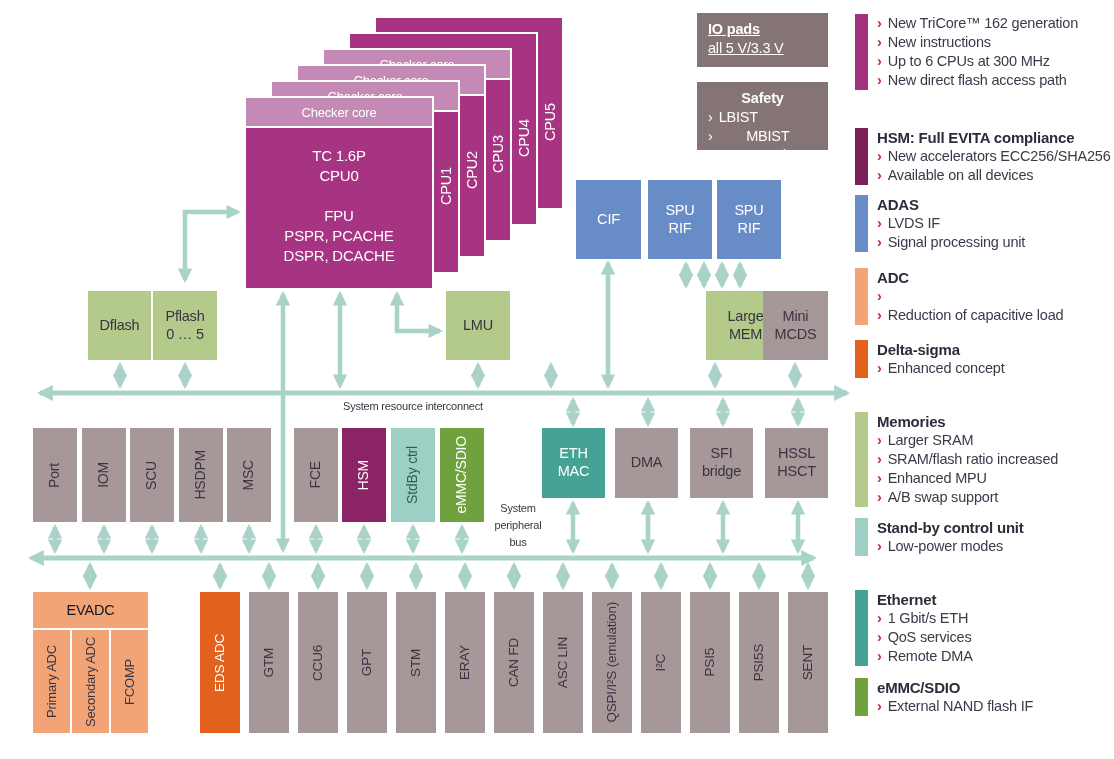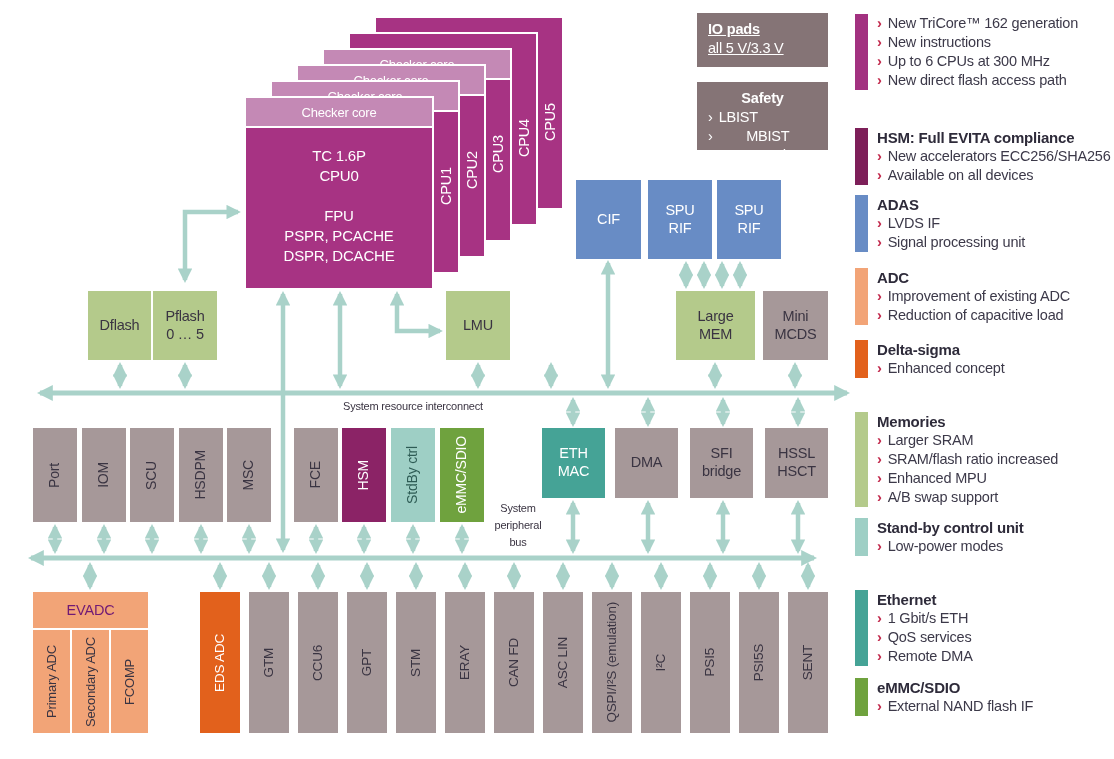--- a/index.html
+++ b/index.html
@@ -27,21 +27,21 @@
             white-space:pre-line;text-align:center;padding-top:20px;box-sizing:border-box;}
   
   .infobox{position:absolute;z-index:2;background:#857476;color:#fff;padding:7px 11px;box-sizing:border-box;font-size:14.5px;line-height:19px;}
   .infobox .ttl{font-weight:bold;}
   .irow{display:flex;}
   .irow .chev{margin-right:6px;}
   
   .buslabel{position:absolute;z-index:2;color:#3a3442;font-size:11px;text-align:center;white-space:pre-line;line-height:17px;}
   
   .evadc{position:absolute;z-index:2;display:flex;flex-direction:column;box-sizing:border-box;}
-  .evadc .hdr{height:36px;background:#f2a477;display:flex;align-items:center;justify-content:center;color:#701a75;font-size:14.5px;margin-bottom:2px;}
+  .evadc .hdr{height:36px;background:#f2a477;display:flex;align-items:center;justify-content:center;color:#0f172a;font-size:14.5px;margin-bottom:2px;}
   .evadc .cells{flex:1;display:flex;gap:2px;}
   .evadc .cell{flex:1;background:#f2a477;display:flex;align-items:center;justify-content:center;color:#3a3442;font-size:13px;}
   
   .lgroup{position:absolute;left:855px;width:256px;display:flex;z-index:2;}
   .lbar{width:13px;flex:0 0 13px;margin-right:9px;}
   .ltext{flex:1;}
   .ltitle{font-weight:bold;font-size:15px;color:#2e2b3a;line-height:19px;}
   .litem{display:flex;font-size:14.5px;color:#3c3949;line-height:19px;}
   .litem .chev{color:#c22a4d;margin-right:6px;font-weight:bold;}
 </style>
@@ -159,21 +159,21 @@
   <div class="blk blue" style="left:576px;top:180px;width:65px;height:79px;">CIF</div>
   <div class="blk blue" style="left:648px;top:180px;width:64px;height:79px;">SPU
 RIF</div>
   <div class="blk blue" style="left:717px;top:180px;width:64px;height:79px;">SPU
 RIF</div>
 
   <div class="blk green" style="left:88px;top:291px;width:63px;height:69px;">Dflash</div>
   <div class="blk green" style="left:153px;top:291px;width:64px;height:69px;">Pflash
 0 … 5</div>
   <div class="blk green" style="left:446px;top:291px;width:64px;height:69px;">LMU</div>
-  <div class="blk green" style="left:676px;top:291px;width:79px;height:69px;">Large
+  <div class="blk green" style="left:706px;top:291px;width:79px;height:69px;">Large
 MEM</div>
   <div class="blk grey" style="left:763px;top:291px;width:65px;height:69px;">Mini
 MCDS</div>
 
   <div class="buslabel" style="left:313px;top:398px;width:200px;">System resource interconnect</div>
   <div class="buslabel" style="left:468px;top:500px;width:100px;">System
 peripheral
 bus</div>
 
   <div class="blk grey" style="left:33px;top:428px;width:44px;height:94px;"><span class="vtext vfont">Port</span></div>
@@ -271,21 +271,20 @@
           <span>Signal processing unit</span>
         </div>
     </div>
   </div>
   <div class="lgroup" style="top:268px;">
     <div class="lbar" style="background: rgb(242, 164, 119);"></div>
     <div class="ltext">
       <div class="ltitle">ADC</div>
       <div class="litem">
           <span class="chev">›</span>
-          <span>Improvement of existing ADC</span>
         </div>
       <div class="litem">
           <span class="chev">›</span>
           <span>Reduction of capacitive load</span>
         </div>
     </div>
   </div>
   <div class="lgroup" style="top:340px;">
     <div class="lbar" style="background: rgb(226, 97, 28);"></div>
     <div class="ltext">

